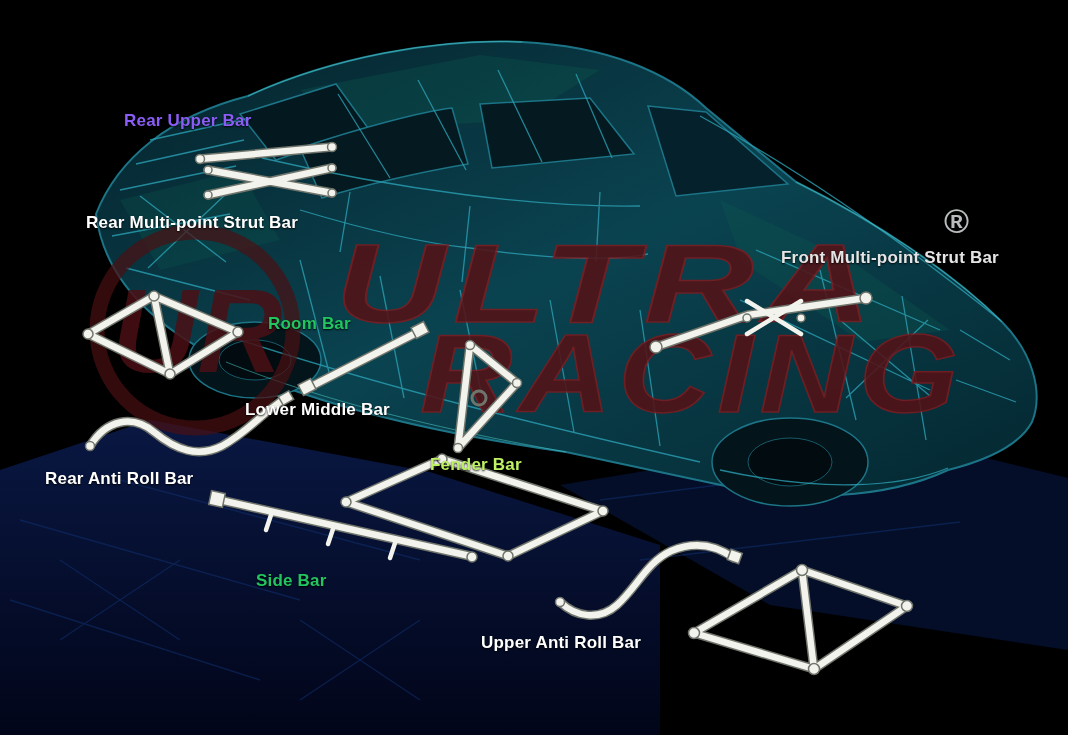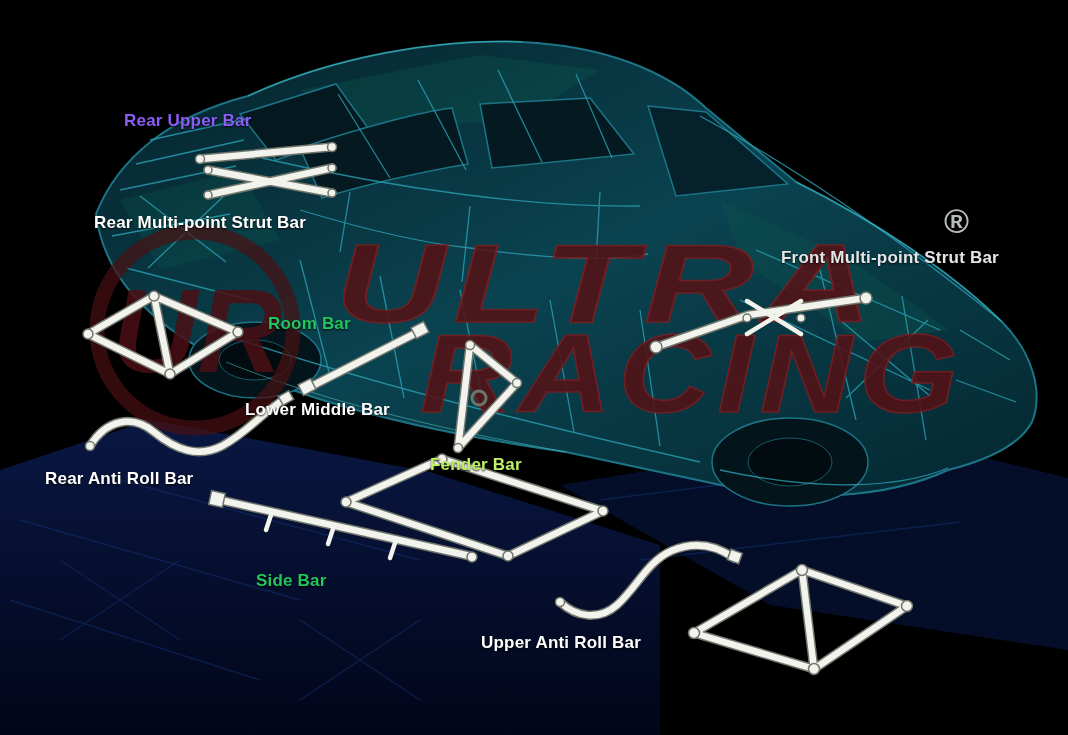--- a/index.html
+++ b/index.html
@@ -208,21 +208,21 @@
         <circle class="plate" cx="694" cy="633" r="5.5"></circle>
         <circle class="plate" cx="802" cy="570" r="5.5"></circle>
         <circle class="plate" cx="907" cy="606" r="5.5"></circle>
         <circle class="plate" cx="814" cy="669" r="5.5"></circle>
       </g>
 
     </g>
   </svg>
 
   <div class="part-label" style="left: 124px; top: 111px; color: #8b5cf6;">Rear Upper Bar</div>
-  <div class="part-label" style="left: 94px; top: 213px; color: rgb(255, 255, 255);">Rear Multi-point Strut Bar</div>
+  <div class="part-label" style="left: 86px; top: 213px; color: rgb(255, 255, 255);">Rear Multi-point Strut Bar</div>
   <div class="part-label" style="left: 781px; top: 248px; color: #e5e5e5;">Front Multi-point Strut Bar</div>
   <div class="part-label" style="left: 248px; top: 314px; color: #22c55e; padding-left: 20px;">Room Bar</div>
   <div class="part-label" style="left: 245px; top: 400px; color: rgb(255, 255, 255);">Lower Middle Bar</div>
   <div class="part-label" style="left: 430px; top: 455px; color: #bef264;">Fender Bar</div>
   <div class="part-label" style="left: 37px; top: 469px; color: rgb(255, 255, 255); margin-left: 8px;">Rear Anti Roll Bar</div>
   <div class="part-label" style="left: 256px; top: 571px; color: #22c55e;">Side Bar</div>
   <div class="part-label" style="left: 481px; top: 633px; color: rgb(255, 255, 255);">Upper Anti Roll Bar</div>
 
   <div class="registered">®</div>
 

